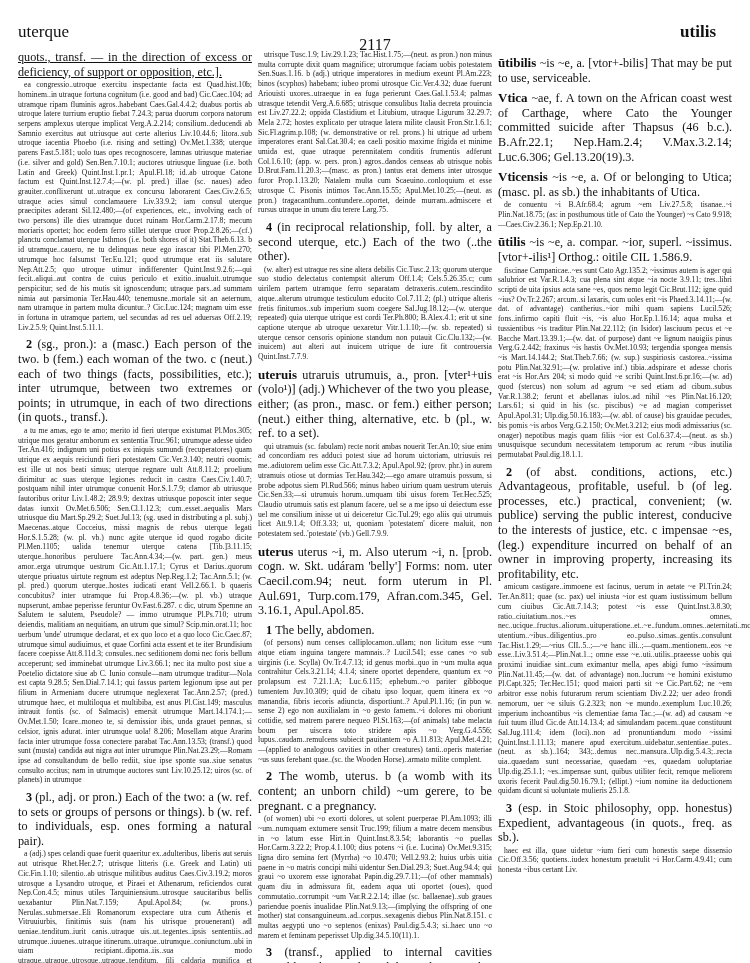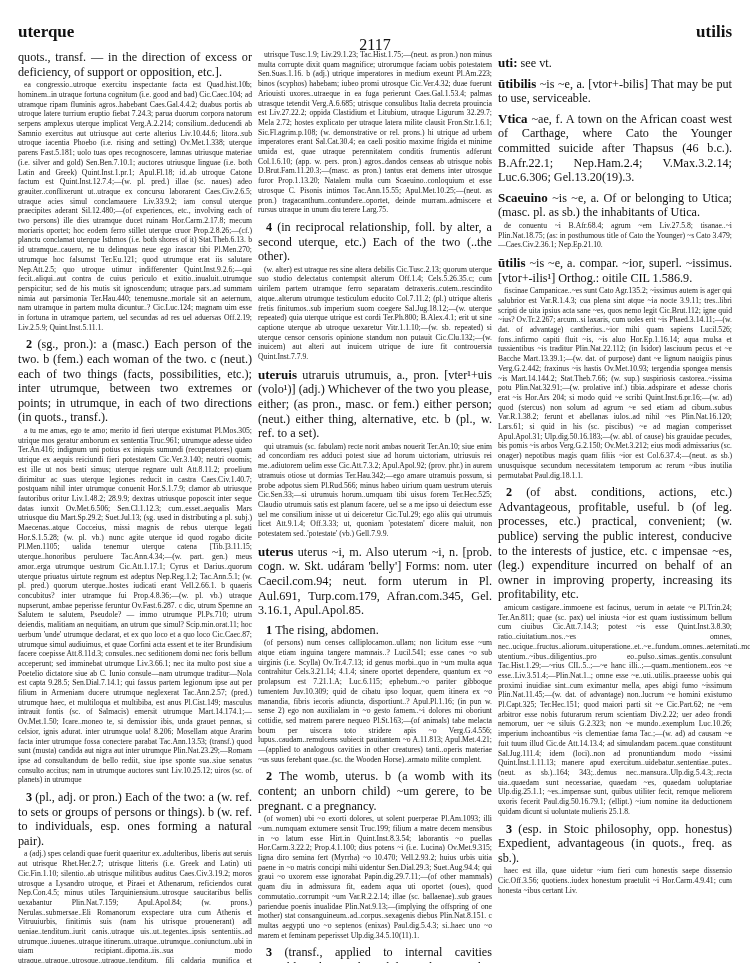--- a/index.html
+++ b/index.html
@@ -1,24 +1,24 @@
 <!DOCTYPE html>
 <html><head>
 <meta charset="utf-8">
 <style>
   html, body { margin:0; padding:0; background:#ffffff; }
   body { width:750px; height:963px; overflow:hidden; position:relative; font-family:"DejaVu Serif","Liberation Serif",serif; color:#111; }
   .page { position:absolute; left:0; top:0; width:750px; height:963px; }
   .header { position:absolute; top:22px; left:18px; right:18px; height:22px; }
-  .hw-left { position:absolute; left:0; top:0; font-weight:bold; font-size:17px; font-family:"Liberation Serif",serif; }
-  .hw-right { position:absolute; right:0; top:0; font-weight:bold; font-size:17px; font-family:"Liberation Serif",serif; }
+  .hw-left { position:absolute; left:0; top:0; font-weight:normal; font-size:17px; font-family:"Liberation Serif",serif; }
+  .hw-right { position:absolute; right:16px; top:0; font-weight:bold; font-size:17px; font-family:"Liberation Serif",serif; }
   .pageno { position:absolute; left:50%; transform:translateX(-50%); top:14px; font-size:16px; font-family:"Liberation Serif",serif; }
   .col { position:absolute; top:50px; width:234px; font-family:"Liberation Serif",serif; }
   .c1 { left:18px; } .c2 { left:258px; } .c3 { left:498px; }
-  .def { font-size:12.2px; line-height:14.6px; margin:0 0 1px 0; text-align:justify; }
+  .def { font-size:12.2px; line-height:14.6px; margin:0 0 1px 0; text-align:justify;text-decoration:underline; }
   .cit { font-size:7.7px; line-height:9.7px; margin:0 0 3px 0; text-align:justify; text-indent:6px; color:#1a1a1a; }
   .entry { font-size:12.2px; line-height:14.6px; margin:6px 0 1px 0; text-align:justify; }
   .lemma { font-weight:bold; font-size:13px; }
   .sense { font-size:12.2px; line-height:14.6px; margin:5px 0 1px 0; text-indent:8px; text-align:justify; }
   .num { font-weight:bold; }
 </style>
 </head>
 <body>
 
 <div class="page">
@@ -36,32 +36,31 @@
       <p class="sense"><span class="num">3 </span><span>(pl., adj. or pron.) Each of the two: a (w. ref. to sets or groups of persons or things). b (w. ref. to individuals, esp. ones forming a natural pair).</span></p>
       <p class="cit">a (adj.) spes celandi quae fuerit quaeritur ex..adulteribus, liberis aut seruis aut utrisque Rhet.Her.2.7; utrisque litteris (i.e. Greek and Latin) uti Cic.Fin.1.10; silentio..ab utrisque militibus auditus Caes.Civ.3.19.2; moros utrosque a Lysandro utroque, et Piraei et Athenarum, reficiendos curat Nep.Con.4.5; minus utiles Tarquiniensium..utrosque saucitaribus bellis uexabantur Plin.Nat.7.159; Apul.Apol.84; (w. prons.) Nerulas..submersae..Eli Romanorum exspectare utra cum Athenis et Vitruuiurbis, finitimis suis (nam his utrisque prouenerant) adl ueniae..tenditum..iurit canis..utraque uis..ut..tegentes..ipsis sententiis..ad utrumque..iuuenes..utraque itinerum..utraque..utrumque..coniunctum..ubi in uiam recipiant..dipoma..iis..sua modo utraque..utraque..utrosque..utraque..tenditum, fili caldaria munifica et utrina..in isdem regionibus sint conlocata; sic enim efficietur, ut..hypocausis communis sit eorum utrisque Vitr.5.10.1;—(masc. as pron.) ferro, non auro, uitam cernamus utrique Enn.Ann.196; proelio commoto atque utrisque summo studio pugnantibus Quad.hist.10b; cum utrisque satis facere non posset, et Siculis et togatis Cic.Ver.2.154; malum mihi uidetur esse mors,—isne, qui mortui sunt, an is, quibus moriendum est?—</p>
     </div>
   <div class="col c2">
       <p class="cit">utrisque Tusc.1.9; Liv.29.1.23; Tac.Hist.1.75;—(neut. as pron.) non minus multa corrupte dixit quam magnifice; utrorumque faciam uobis potestatem Sen.Suas.1.16. b (adj.) utrique imperatores in medium exeunt Pl.Am.223; binos (scyphos) habebam; iubeo promi utrosque Cic.Ver.4.32; duae fuerunt Ariouisti uxores..utraeque in ea fuga perierunt Caes.Gal.1.53.4; palmas utrasque tetendit Verg.A.6.685; utrisque consulibus Italia decreta prouincia est Liv.27.22.2; oppida Clastidium et Litubium, utraque Ligurum 32.29.7; Mela 2.72; hostes explicato per utraque latera milite clausit Fron.Str.1.6.1; Sic.Fl.agrim.p.108; (w. demonstrative or rel. prons.) hi utrique ad urbem imperatores erant Sal.Cat.30.4; ea caeli positio maxime frigida et minime umida est, quae utraque perennitatem conditis frumentis adferunt Col.1.6.10; (app. w. pers. pron.) agros..dandos censeas ab utrisque nobis D.Brut.Fam.11.20.3;—(masc. as pron.) tantus erat demens inter utrosque furor Prop.1.13.20; Natalem multa cum Scaeuino..conloquium et esse utrosque C. Pisonis intimos Tac.Ann.15.55; Apul.Met.10.25;—(neut. as pron.) tragacanthum..contundere..oportet, deinde murram..admiscere et rursus utraque in unum diu terere Larg.75.</p>
       <p class="sense"><span class="num">4 </span><span>(in reciprocal relationship, foll. by alter, a second uterque, etc.) Each of the two (..the other).</span></p>
       <p class="cit">(w. alter) est utraque res sine altera debilis Cic.Tusc.2.13; quorum uterque suo studio delectatus contempsit alterum Off.1.4; Cels.5.26.35.c; cum uirilem partem utramque ferro separatam detraxeris..cutem..rescindito atque..alterum utrumque testiculum educito Col.7.11.2; (pl.) utrique alteris fretis finitumos..sub imperium suom coegere Sal.Jug.18.12;—(w. uterque repeated) quia uterque utrique est cordi Ter.Ph.800; B.Alex.4.1; erit ut sine captione uterque ab utroque uexaretur Vitr.1.1.10;—(w. sb. repeated) si uterque censor censoris opinione standum non putauit Cic.Clu.132;—(w. inuicem) aut alteri aut inuicem utrique de iure fit controuersia Quint.Inst.7.7.9.</p>
       <p class="entry"><span class="lemma">uteruis</span><span> utraruis utrumuis, a., pron. [vter¹+uis (volo¹)] (adj.) Whichever of the two you please, either; (as pron., masc. or fem.) either person; (neut.) either thing, alternative, etc. b (pl., w. ref. to a set).</span></p>
       <p class="cit">qui utramuis (sc. fabulam) recte norit ambas nouerit Ter.An.10; siue enim ad concordiam res adduci potest siue ad horum uictoriam, utriusuis rei me..adiutorem uelim esse Cic.Att.7.3.2; Apul.Apol.92; (prov. phr.) in aurem utramuis otiose ut dormias Ter.Hau.342;—ego amare utramuis possum, si probe adpotus siem Pl.Rud.566; minus habeo uirium quam uestrum uteruis Cic.Sen.33;—si utrumuis horum..umquam tibi uisus forem Ter.Hec.525; Claudio utrumuis satis est planum facere, uel se a me ipso ui deiectum esse uel me consilium inisse ut ui deiceretur Cic.Tul.29; ego aliis qui utrumuis licet Att.9.1.4; Off.3.33; ut, quoniam 'potestatem' dicere maluit, non potestatem sed..'potestate' (vb.) Gell.7.9.9.</p>
       <p class="entry"><span class="lemma">uterus</span><span> uterus ~i, m. Also uterum ~i, n. [prob. cogn. w. Skt. udáram 'belly'] Forms: nom. uter Caecil.com.94; neut. form uterum in Pl. Aul.691, Turp.com.179, Afran.com.345, Gel. 3.16.1, Apul.Apol.85.</span></p>
-      <p class="sense"><span class="num">1 </span><span>The rising, abdomen.</span></p>
+      <p class="sense"><span class="num">1 </span><span>The belly, abdomen.</span></p>
       <p class="cit">(of persons) num censes calliplocamon..ullam; non licitum esse ~um atque etiam inguina tangere mamnais..? Lucil.541; esse canes ~o sub uirginis (i.e. Scylla) Ov.Tr.4.7.13; id genus morbi..quo in ~um multa aqua contrahitur Cels.3.21.14; 4.1.4; sinere oportet dependere, quantum ex ~o prolapsum est 7.21.1.A; Luc.6.115; ephebum..~o pariter gibboque tumentem Juv.10.309; quid de cibatu ipso loquar, quem itinera ex ~o manandia, fibris iecoris adiuncta, disportiunt..? Apul.Pl.1.16; (in pun w. sense 2) ego non auxilialam in ~o gesto famem..~i dolores mi oboriunt cottidie, sed matrem parere nequeo Pl.St.163;—(of animals) tabe melacta boum per uiscera toto stridere apis ~o Verg.G.4.556; lupus..caudam..remulcens subiecit pauitantem ~o A.11.813; Apul.Met.4.21;—(applied to analogous cavities in other creatures) tanti..operis materiae ~us suus ferebant quae..(sc. the Wooden Horse)..armato milite complent.</p>
       <p class="sense"><span class="num">2 </span><span>The womb, uterus. b (a womb with its content; an unborn child) ~um gerere, to be pregnant. c a pregnancy.</span></p>
       <p class="cit">(of women) ubi ~o exorti dolores, ut solent puerperae Pl.Am.1093; illi ~um..numquam extumere sensit Truc.199; filium a matre decem mensibus in ~o latum esse Hirt.in Quint.Inst.8.3.54; laborantis ~o puellas Hor.Carm.3.22.2; Prop.4.1.100; dius potens ~i (i.e. Lucina) Ov.Met.9.315; ligna diro semina fert (Myrrha) ~o 10.470; Vell.2.93.2; huius urbis uitia paene in ~o matris concipi mihi uidentur Sen.Dial.29.3; Suet.Aug.94.4; qui graui ~o uxorem esse ignorabat Papin.dig.29.7.11;—(of other mammals) quam diu in admissura fit, eadem aqua uti oportet (oues), quod commutatio..corrumpit ~um Var.R.2.2.14; illae (sc. ballaenae)..sub graues pariendue poenis inualidae Plin.Nat.9.13;—(implying the offspring of one mother) stat consanguineum..ad..corpus..sexagenis diebus Plin.Nat.8.151. c multas aegypti uno ~o septenos (enixas) Paul.dig.5.4.3; si..haec uno ~o marem et feminam peperisset Ulp.dig.34.5.10(11).1.</p>
       <p class="sense"><span class="num">3 </span><span>(transf., applied to internal cavities resembling the womb or abdominal cavity; also to the bulging part of anything).</span></p>
     </div>
   <div class="col c3">
-      <p class="entry"><span class="lemma">uti:</span><span> see vt.</span></p>
       <p class="entry"><span class="lemma">ūtibilis</span><span> ~is ~e, a. [vtor+-bilis] That may be put to use, serviceable.</span></p>
       <p class="entry"><span class="lemma">Vtica</span><span> ~ae, f. A town on the African coast west of Carthage, where Cato the Younger committed suicide after Thapsus (46 b.c.). B.Afr.22.1; Nep.Ham.2.4; V.Max.3.2.14; Luc.6.306; Gel.13.20(19).3.</span></p>
-      <p class="entry"><span class="lemma">Scaeuino</span><span> ~is ~e, a. Of or belonging to Utica; (masc. pl. as sb.) the inhabitants of Utica.</span></p>
-      <p class="cit">de conuentu ~i B.Afr.68.4; agrum ~em Liv.27.5.8; tisanae..~i Plin.Nat.18.75; (as: in posthumous title of Cato the Younger) ~s Cato 3.479;—Caes.Civ.2.36.1; Nep.Ep.21.10.</p>
+      <p class="entry"><span class="lemma">Vticensis</span><span> ~is ~e, a. Of or belonging to Utica; (masc. pl. as sb.) the inhabitants of Utica.</span></p>
+      <p class="cit">de conuentu ~i B.Afr.68.4; agrum ~em Liv.27.5.8; tisanae..~i Plin.Nat.18.75; (as: in posthumous title of Cato the Younger) ~s Cato 9.918;—Caes.Civ.2.36.1; Nep.Ep.21.10.</p>
       <p class="entry"><span class="lemma">ūtilis</span><span> ~is ~e, a. compar. ~ior, superl. ~issimus. [vtor+-ilis¹] Orthog.: oitile CIL 1.586.9.</span></p>
       <p class="cit">fiscinae Campanicae..~es sunt Cato Agr.135.2; ~issimus autem is ager qui salubrior est Var.R.1.4.3; cua plena sint atque ~ia nocte 3.9.11; tres..libri scripti de uita ipsius acta sane ~es, quos nemo legit Cic.Brut.112; igne quid ~ius? Ov.Tr.2.267; arcum..si laxaris, cum uoles erit ~is Phaed.3.14.11;—(w. dat. of advantage) cantherius..~ior mihi quam sapiens Lucil.526; fons..infirmo capiti fluit ~is, ~is aluo Hor.Ep.1.16.14; aqua mulsa et tussientibus ~is traditur Plin.Nat.22.112; (in Isidor) lasciuum pecus et ~e Bacche Mart.13.39.1;—(w. dat. of purpose) dant ~e lignum nauigiis pinus Verg.G.2.442; fraxinus ~is hastis Ov.Met.10.93; tergendia spongea mensis ~is Mart.14.144.2; Stat.Theb.7.66; (w. sup.) suspiriosis castorea..~issima potu Plin.Nat.32.91;—(w. prolative inf.) tibia..adspirare et adesse choris erat ~is Hor.Ars 204; si modo quid ~e scribi Quint.Inst.6.pr.16;—(w. ad) quod (stercus) non solum ad agrum ~e sed etiam ad cibum..subus Var.R.1.38.2; ferunt et abellanas iulos..ad nihil ~es Plin.Nat.16.120; Lars.61; si quid in his (sc. piscibus) ~e ad magian comperisset Apul.Apol.31; Ulp.dig.50.16.183;—(w. abl. of cause) bis grauidae pecudes, bis pomis ~is arbos Verg.G.2.150; Ov.Met.3.212; eius modi admissarius (sc. onager) nepotibus magis quam filiis ~ior est Col.6.37.4;—(neut. as sb.) unusquisque secundum necessitatem temporum ac rerum ~ibus inutilia permutabat Paul.dig.18.1.1.</p>
       <p class="sense"><span class="num">2 </span><span>(of abst. conditions, actions, etc.) Advantageous, profitable, useful. b (of leg. processes, etc.) practical, convenient; (w. publice) serving the public interest, conducive to the interests of justice, etc. c impensae ~es, (leg.) expenditure incurred on behalf of an owner in improving property, increasing its profitability, etc.</span></p>
       <p class="cit">amicum castigare..immoene est facinus, uerum in aetate ~e Pl.Trin.24; Ter.An.811; quae (sc. pax) uel iniusta ~ior est quam iustissimum bellum cum ciuibus Cic.Att.7.14.3; potest ~is esse Quint.Inst.3.8.30; ratio..ciuitatium..nos..~es omnes, nec..ucique..fructus..aliorum..uituperatione..et..~e..fundum..omnes..aeternitati..mores utentium..~ibus..diligentius..pro eo..pulso..simas..gentis..consulunt Tac.Hist.1.29;—~rius CIL.5..;—~e hanc illi..;—quam..mentionem..eos ~e esse..Liv.3.51.4;—Plin.Nat.1..; omne esse ~e..uti..utilis..praeesse uobis qui proximi inuidiae sint..cum eximantur mella, apes abigi fumo ~issimum Plin.Nat.11.45;—(w. dat. of advantage) non..lucrum ~e homini existumo Pl.Capt.325; Ter.Hec.151; quod maiori parti sit ~e Cic.Part.62; ne ~em arbitror esse nobis futurarum rerum scientiam Div.2.22; uer adeo frondi nemorum, uer ~e siluis G.2.323; non ~e mundo..exemplum Luc.10.26; imperium inchoantibus ~is clementiae fama Tac.;—(w. ad) ad causam ~e fuit tuum illud Cic.de Att.14.13.4; ad simulandam pacem..quae constituunt Sal.Jug.111.4; idem (loci)..non ad pronuntiandum modo ~issimi Quint.Inst.1.11.13; manere apud exercitum..uidebatur..sententiae..putes..(neut. as sb.)..164; 343;..demus nec..mansura..Ulp.dig.5.4.3;..recta uia..quaedam sunt necessariae, quaedam ~es, quaedam uoluptariae Ulp.dig.25.1.1; ~es..impensae sunt, quibus utiliter fecit, remque meliorem uxoris fecerit Paul.dig.50.16.79.1; (ellipt.) ~ium nomine ita deductionem quidam dicunt si uoluntate mulieris 25.1.8.</p>
       <p class="sense"><span class="num">3 </span><span>(esp. in Stoic philosophy, opp. honestus) Expedient, advantageous (in quots., freq. as sb.).</span></p>
       <p class="cit">haec est illa, quae uidetur ~ium fieri cum honestis saepe dissensio Cic.Off.3.56; quotiens..iudex honestum praetulit ~i Hor.Carm.4.9.41; cum honesta ~ibus certant Liv.</p>
     </div>
 </div>
 
 </body></html>

